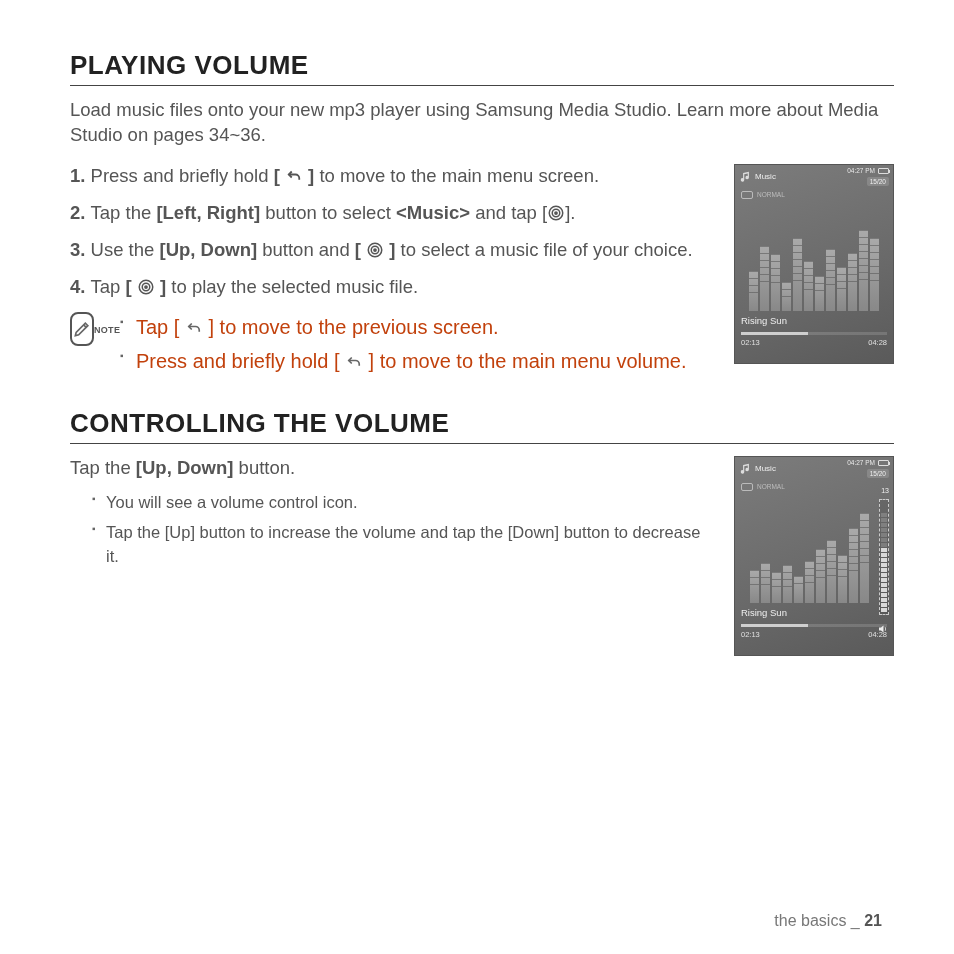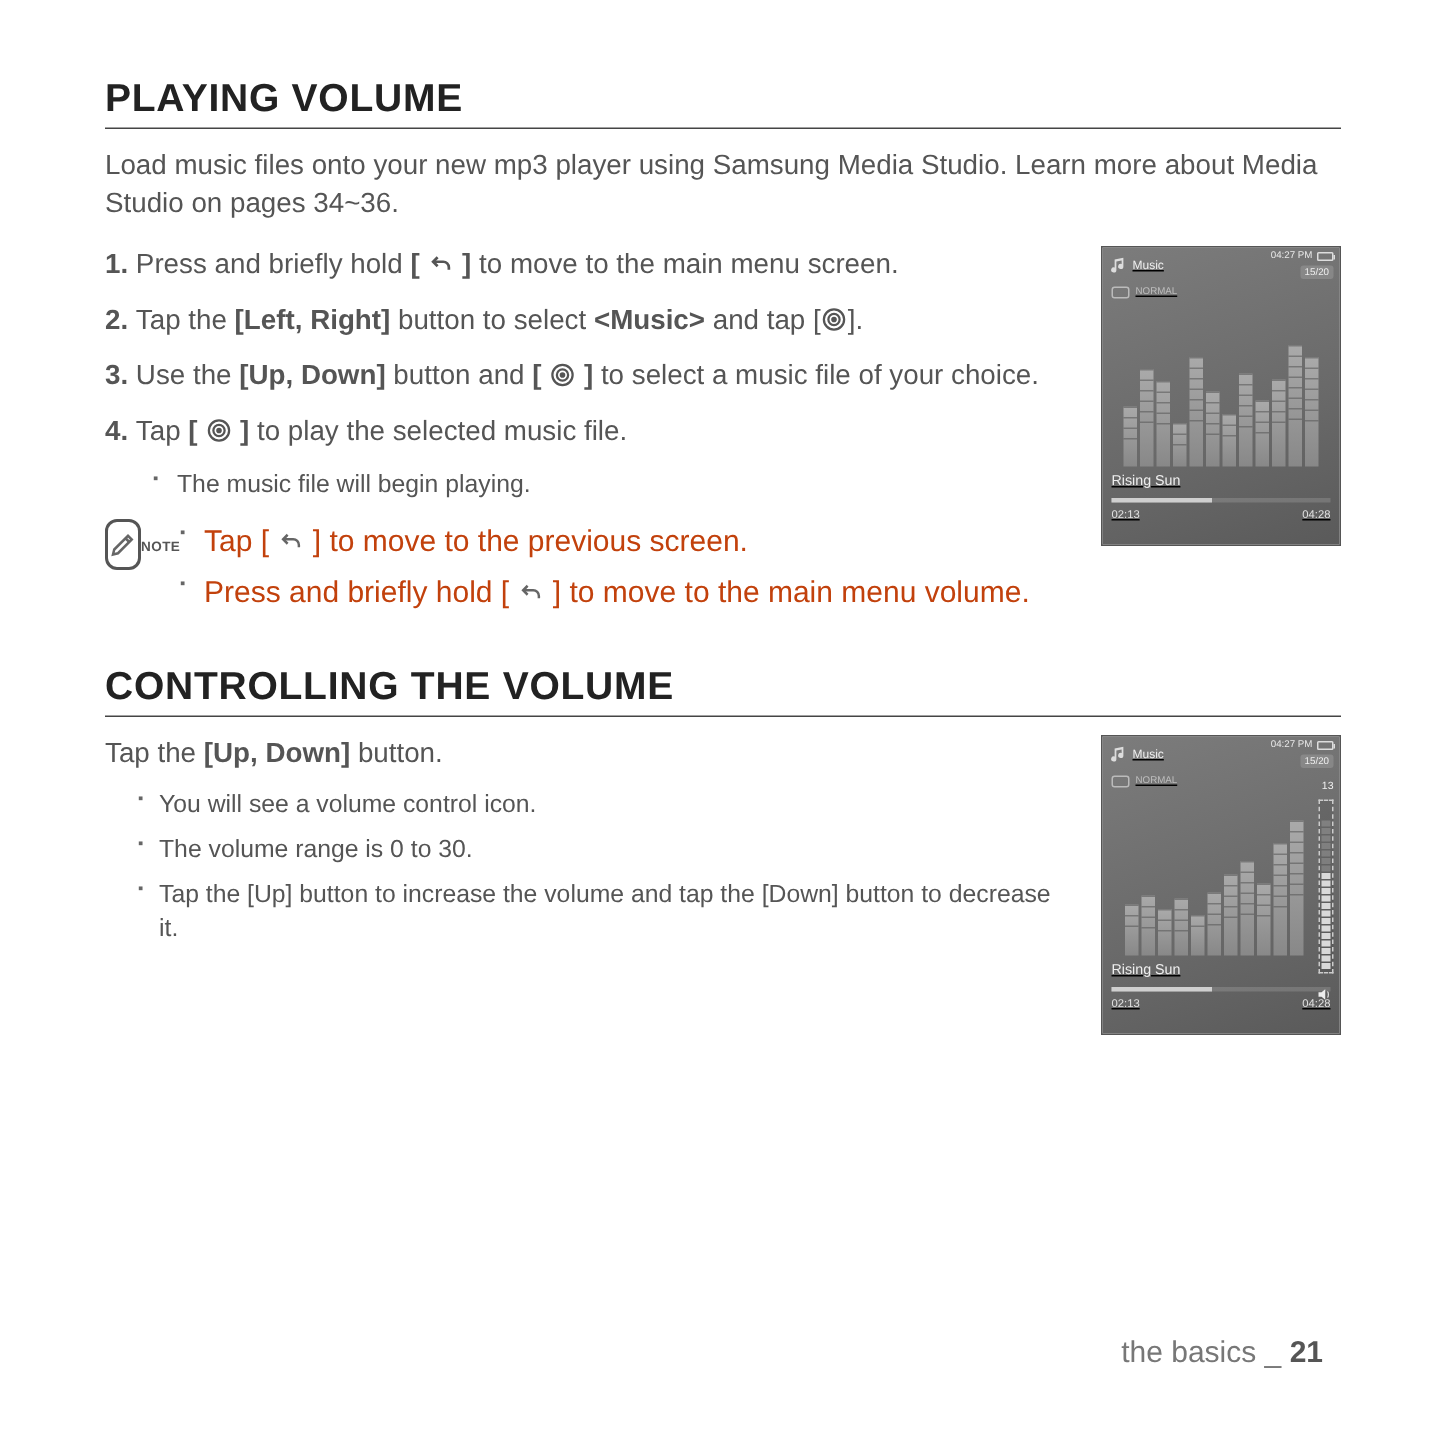--- a/index.html
+++ b/index.html
@@ -34,21 +34,21 @@
     line-height: 1.35;
     margin: 0 0 16px 0;
   }
   .layout-row {
     display: flex;
     align-items: flex-start;
     gap: 18px;
     margin-bottom: 20px;
   }
   .col-text { flex: 1 1 auto; }
-  .col-fig { flex: 0 0 160px; text-decoration: underline; }
+  .col-fig { flex: 0 0 160px; }
 
   ol.steps {
     list-style: none;
     padding: 0;
     margin: 0 0 8px 0;
     counter-reset: step;
   }
   ol.steps > li {
     counter-increment: step;
     font-size: 18.5px;
@@ -228,22 +228,22 @@
   }
   .vol-strip .vs{height:3.5px;background:#d9d9d9;}
   .vol-strip .vs.off{background:rgba(255,255,255,0.18);}
   .vol-num{position:absolute; right:4px; top:30px; font-size:7px; color:#f0f0f0;}
   .vol-ico{
     position:absolute; right:4px; bottom:20px; width:12px;height:12px;
     display:flex;align-items:center;justify-content:center;color:#eee;
   }
 
   .footer {
-    position: absolute; bottom: 40px; right: 72px;
-    font-size: 20px; color: #777;
+    position: absolute; bottom: 24px; right: 72px;
+    font-size: 16px; color: #777;
   }
   .footer .pg { font-weight: bold; color:#555; }
 </style>
 </head>
 <body>
 
 <div class="page">
 
   <h2 class="section-title">PLAYING VOLUME</h2>
   <hr class="rule">
@@ -281,23 +281,20 @@
         <li>
           <span>Tap </span><span class="bold">[ <span class="icon-inline">
                 <svg viewBox="0 0 24 24" fill="none" stroke="#555" stroke-width="2">
                   <circle cx="12" cy="12" r="9"></circle>
                   <circle cx="12" cy="12" r="5"></circle>
                   <circle cx="12" cy="12" r="1.5" fill="#555"></circle>
                 </svg>
               </span> ]</span><span> to play the selected music file.</span>
         </li>
       </ol>
-      <ul class="bullets">
-        <li>The music file will begin playing.</li>
-      </ul>
 
       <div class="note-block">
         <div class="note-icon-wrap">
           <div class="note-icon">
             <svg viewBox="0 0 24 24" fill="none" stroke="#666" stroke-width="2">
                 <path d="M4 20l4-1 11-11-3-3L5 16l-1 4z"></path>
                 <path d="M14 7l3 3"></path>
               </svg>
           </div>
           <div class="note-label">NOTE</div>
@@ -442,21 +439,20 @@
   <h2 class="section-title" style="margin-top:28px">CONTROLLING THE VOLUME</h2>
   <hr class="rule">
 
   <div class="layout-row">
     <div class="col-text">
       <p class="inst">
         <span>Tap the </span><span class="bold">[Up, Down]</span><span> button.</span>
       </p>
       <ul class="bullets shallow">
         <li>You will see a volume control icon.</li>
-        <li>The volume range is 0 to 30.</li>
         <li>Tap the [Up] button to increase the volume and tap the [Down] button to decrease it.</li>
       </ul>
     </div>
 
     <div class="col-fig">
       <div class="device">
         <div class="dev-top">
           <span class="music-ic">
               <svg viewBox="0 0 24 24" fill="#ddd">
                 <path d="M9 17a3 3 0 1 1-2-2.83V5l10-2v10a3 3 0 1 1-2-2.83V6.2l-6 1.2V17z"></path>

